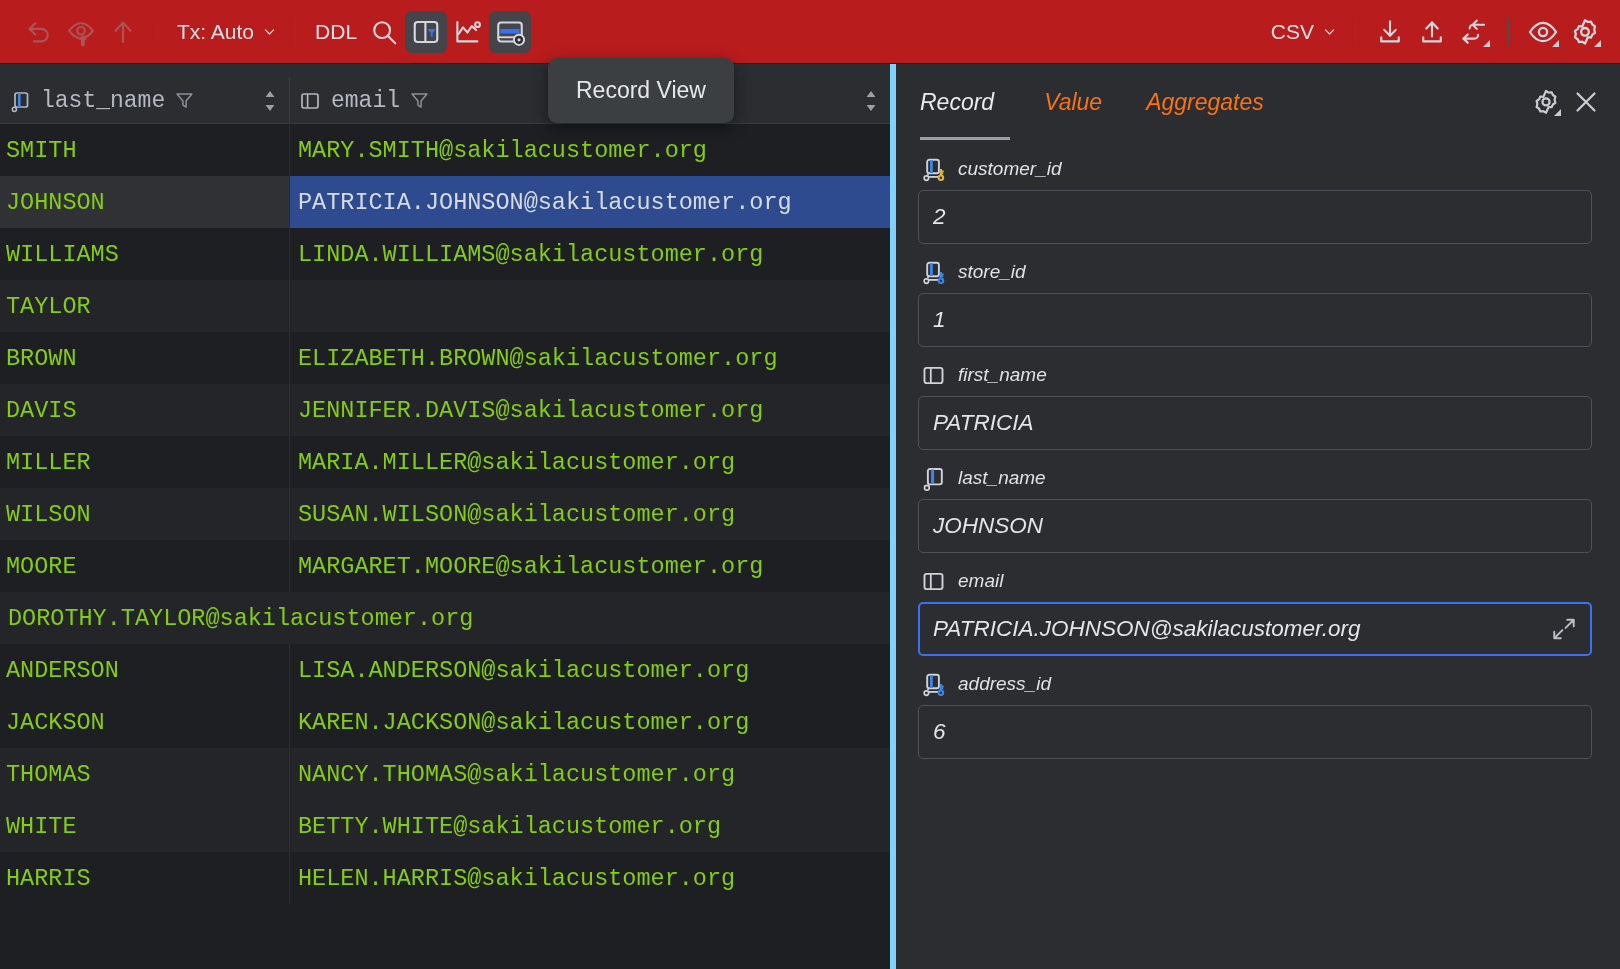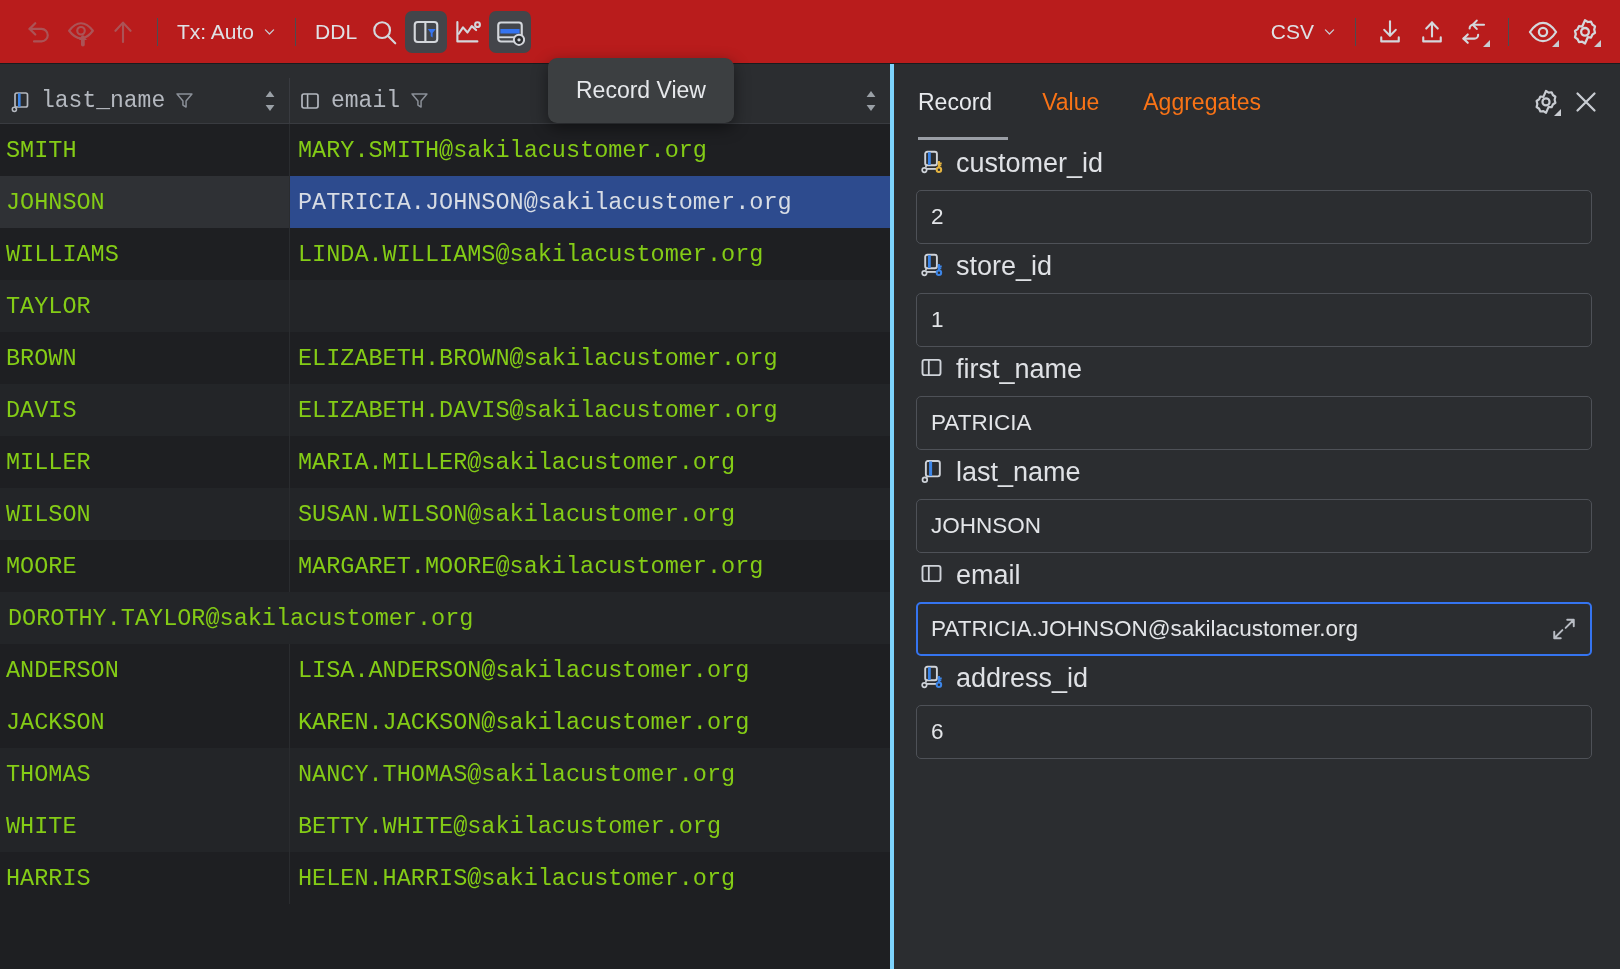--- a/index.html
+++ b/index.html
@@ -90,22 +90,23 @@
   .cell.c1 { width:290px; border-right:1px solid #2a2c2f; padding-left:6px; }
   .cell.c2 { width:600px; padding-left:8px; }
   .cell.selected {
     background:#2d4b8e; color:#d7dce4;
   }
 
   
   .rec-pane {
     flex:1 1 auto; background:#2b2d30;
     display:flex; flex-direction:column;
-    border-left:4px solid #7dd3fc;
+    border-left:6px solid #7dd3fc;
     overflow:hidden;
+    font-style:italic;
   }
   .rec-tabs {
     height:76px; min-height:76px;
     display:flex; align-items:center;
     padding:0 14px 0 24px;
     position:relative;
   }
   .rec-tab {
     font-size:23px; color:#f97316;
     padding:0 22px; height:76px;
@@ -122,22 +123,22 @@
   .icon-btn {
     width:40px; height:40px; display:flex; align-items:center; justify-content:center;
     cursor:pointer; border-radius:6px; position:relative; flex:none;
   }
   .rec-body {
     flex:1 1 auto; overflow:hidden;
     padding:8px 28px 0 22px;
   }
   .field { margin-bottom:7px; }
   .field-label {
-    display:flex; gap:11px;
-    font-size:27px; color:#dfe1e5;
+    display:flex; align-items:center; gap:11px;
+    font-size:19px; color:#dfe1e5;
     height:42px; padding-left:2px;
   }
   .field-input {
     height:54px; border:1px solid #4e5157; border-radius:5px;
     background:#2b2d30; display:flex; align-items:center;
     padding:0 14px; font-size:22.5px; color:#e3e5e8;
     position:relative;
   }
   .field-input.focused {
     border:2px solid #3574f0; padding:0 13px;
@@ -349,21 +350,21 @@
           </div>
           <div class="row alt">
             <div class="cell c1">TAYLOR</div>
           </div>
           <div class="row">
             <div class="cell c1">BROWN</div>
             <div class="cell c2">ELIZABETH.BROWN@sakilacustomer.org</div>
           </div>
           <div class="row alt">
             <div class="cell c1">DAVIS</div>
-            <div class="cell c2">ELIZABETH.DAVIS@sakilacustomer.org</div>
+            <div class="cell c2">JENNIFER.DAVIS@sakilacustomer.org</div>
           </div>
           <div class="row">
             <div class="cell c1">MILLER</div>
             <div class="cell c2">MARIA.MILLER@sakilacustomer.org</div>
           </div>
           <div class="row alt">
             <div class="cell c1">WILSON</div>
             <div class="cell c2">SUSAN.WILSON@sakilacustomer.org</div>
           </div>
           <div class="row">

